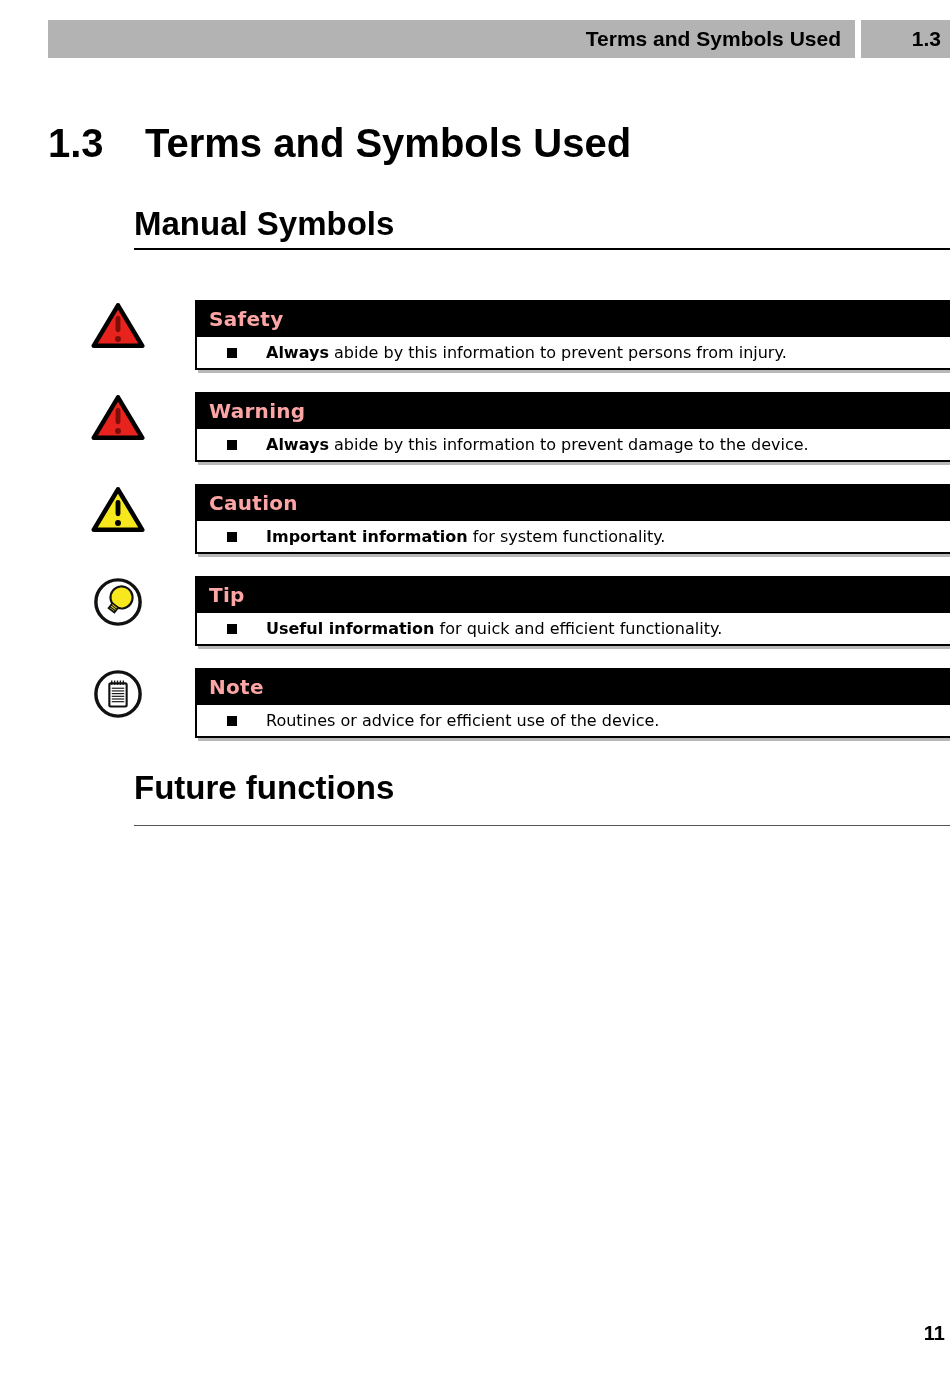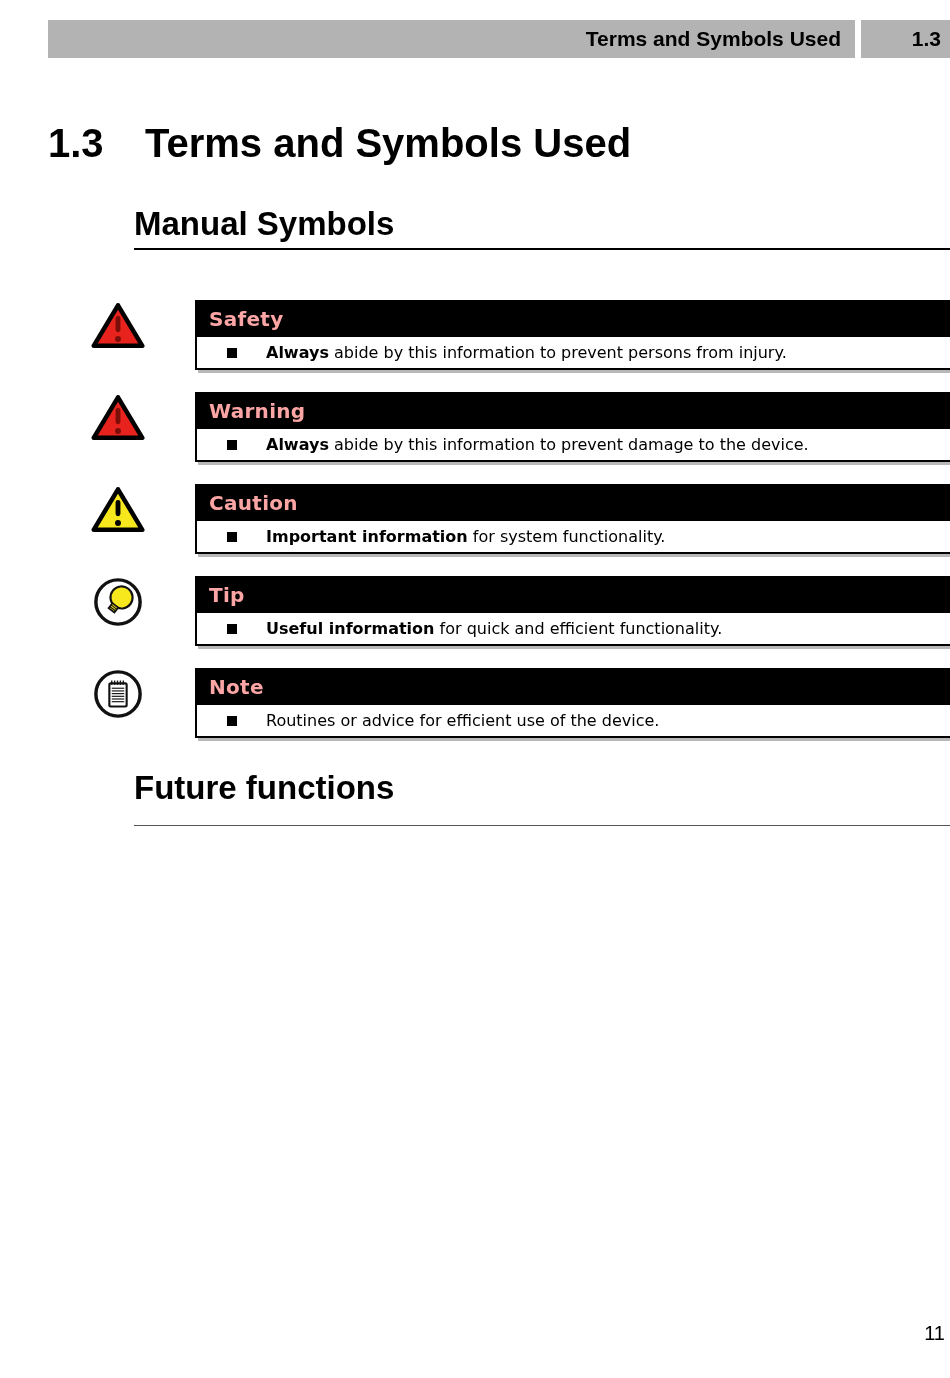--- a/index.html
+++ b/index.html
@@ -123,21 +123,21 @@
     line-height: 21px;
   }
   .grey-text { color: var(--grey-text, #999999); }
   .bold-text { font-weight: bold; }
 
   
   .page-num {
     position: absolute;
     top: 1322px; right: 45px;
     font-family: "Liberation Sans", sans-serif;
-    font-weight: normal;
+    font-weight: bold;
     font-size: 20px;
     text-align: center;
   }
 </style>
 </head>
 <body>
 
 <div class="page">
 
   <div class="topbar">

